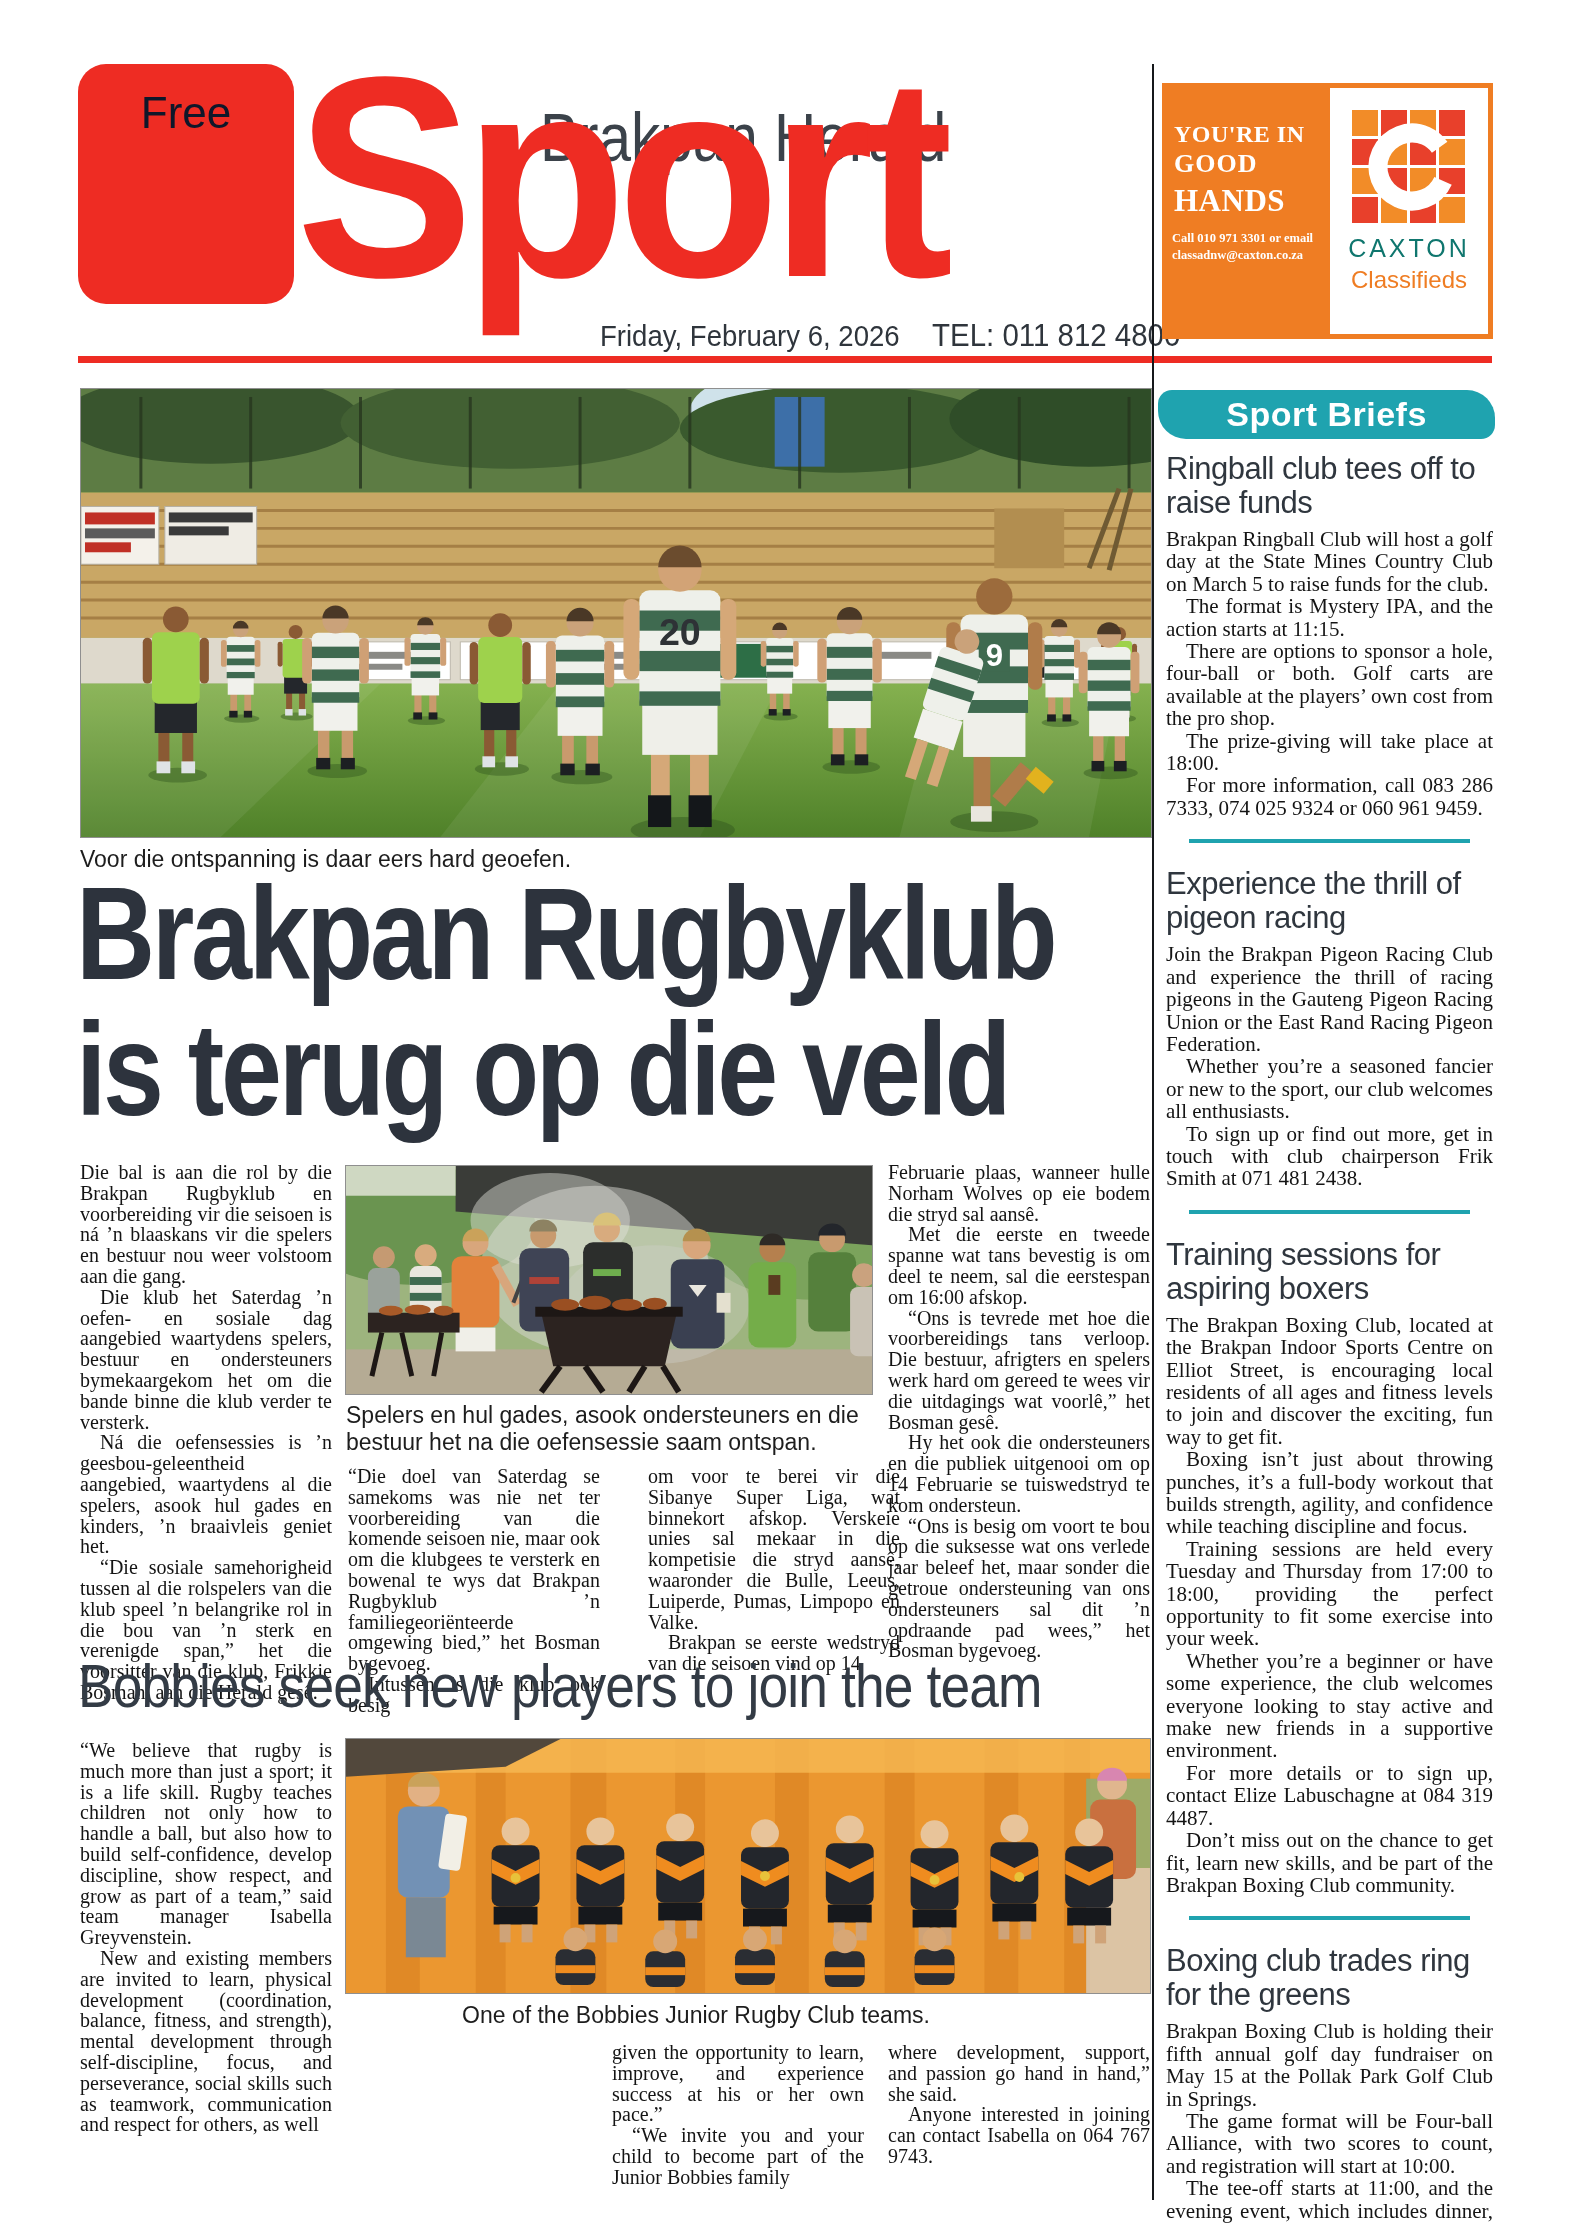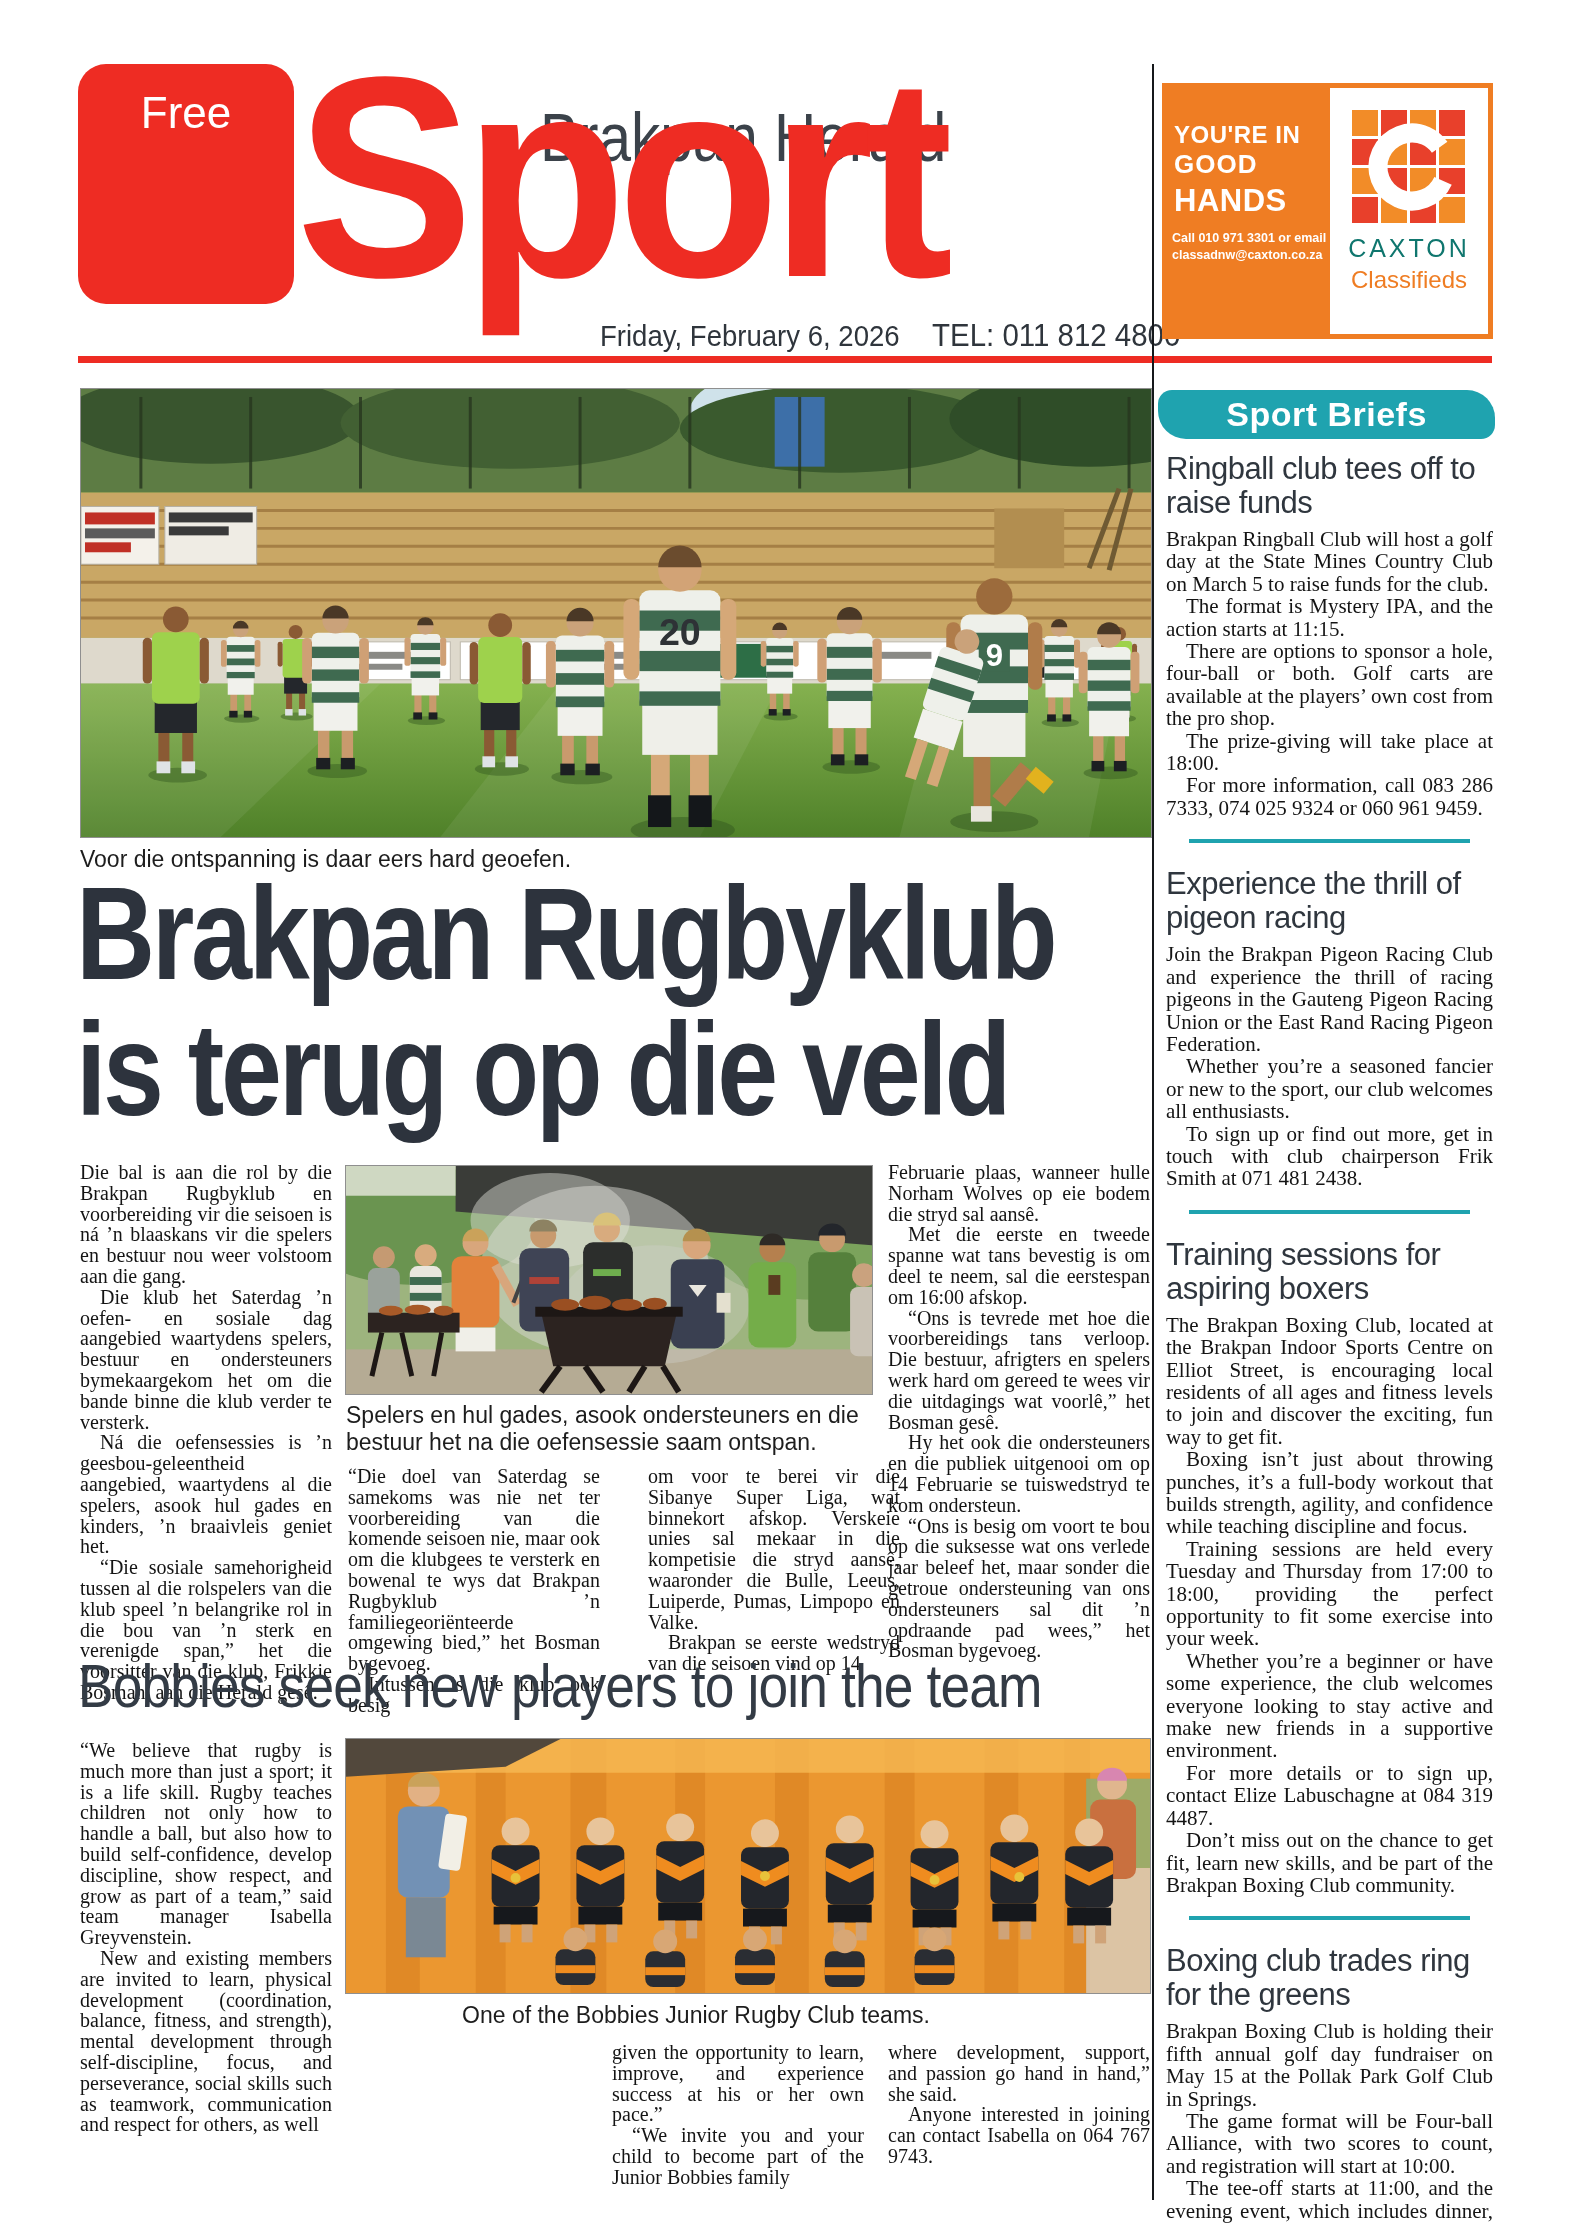--- a/index.html
+++ b/index.html
@@ -3,21 +3,21 @@
 <meta charset="utf-8">
 <style>
   html,body{margin:0;padding:0;background:#ffffff;}
   .page{position:relative;width:1572px;height:2224px;background:#fff;overflow:hidden;
         font-family:"Liberation Sans",sans-serif;color:#1b1b1b;}
 
   
   .free-box{position:absolute;left:78px;top:64px;width:216px;height:240px;
             background:#ee2c23;border-radius:28px;}
   .free-label{position:absolute;left:0;top:24px;width:100%;text-align:center;
-              color:#ffffff;font-size:44px;font-weight:400;}
+              color:#0f172a;font-size:44px;font-weight:400;}
   .brand-main{position:absolute;left:296px;top:34px;color:#ee2c23;font-weight:700;
               font-size:286px;line-height:1;letter-spacing:-10px;
               transform:scaleX(.93);transform-origin:left top;white-space:nowrap;}
   .brand-top{position:absolute;left:540px;top:98px;color:#3b424a;font-size:68px;
              letter-spacing:0;transform:scaleX(.86);transform-origin:left top;white-space:nowrap;}
   .date-line{position:absolute;left:600px;top:320px;font-size:29px;color:#2f353c;
              transform:scaleX(.95);transform-origin:left top;}
   .tel-line{position:absolute;left:932px;top:318px;font-size:31px;color:#2f353c;
             transform:scaleX(.95);transform-origin:left top;}
   .red-rule{position:absolute;left:78px;top:356px;width:1414px;height:7px;background:#ee2c23;}
@@ -52,21 +52,21 @@
   .ms-col2{left:348px;top:1466px;}
   .ms-col3{left:648px;top:1466px;}
   .ms-col4{left:888px;top:1162px;width:262px;}
   .s2-col1{left:80px;top:1740px;}
   .s2-col2{left:348px;top:2042px;}
   .s2-col3{left:612px;top:2042px;}
   .s2-col4{left:888px;top:2042px;width:262px;}
 
   
   .caxton-ad{position:absolute;left:1162px;top:83px;width:331px;height:256px;background:#ef7d23;}
-  .ad-left{position:absolute;left:0;top:0;width:166px;height:100%;color:#fff;}
+  .ad-left{position:absolute;left:0;top:0;width:166px;height:100%;color:#fff;font-family:Liberation Serif, serif;}
   .ad-l1{position:absolute;left:12px;top:38px;font-size:24px;font-weight:700;letter-spacing:.5px;}
   .ad-l2{position:absolute;left:12px;top:66px;font-size:26px;font-weight:700;letter-spacing:1px;}
   .ad-l3{position:absolute;left:12px;top:100px;font-size:31px;font-weight:700;letter-spacing:.5px;}
   .ad-s1{position:absolute;left:10px;top:148px;font-size:12.5px;font-weight:700;}
   .ad-s2{position:absolute;left:10px;top:165px;font-size:12.5px;font-weight:700;}
   .ad-panel{position:absolute;right:5px;top:5px;bottom:5px;width:158px;background:#fff;}
   .ad-logo{position:absolute;left:22px;top:22px;width:114px;height:114px;}
   .ad-caxton{position:absolute;left:0;top:146px;width:100%;text-align:center;color:#0f766e;
              font-size:25px;letter-spacing:3px;}
   .ad-classifieds{position:absolute;left:0;top:178px;width:100%;text-align:center;color:#ef7d23;

